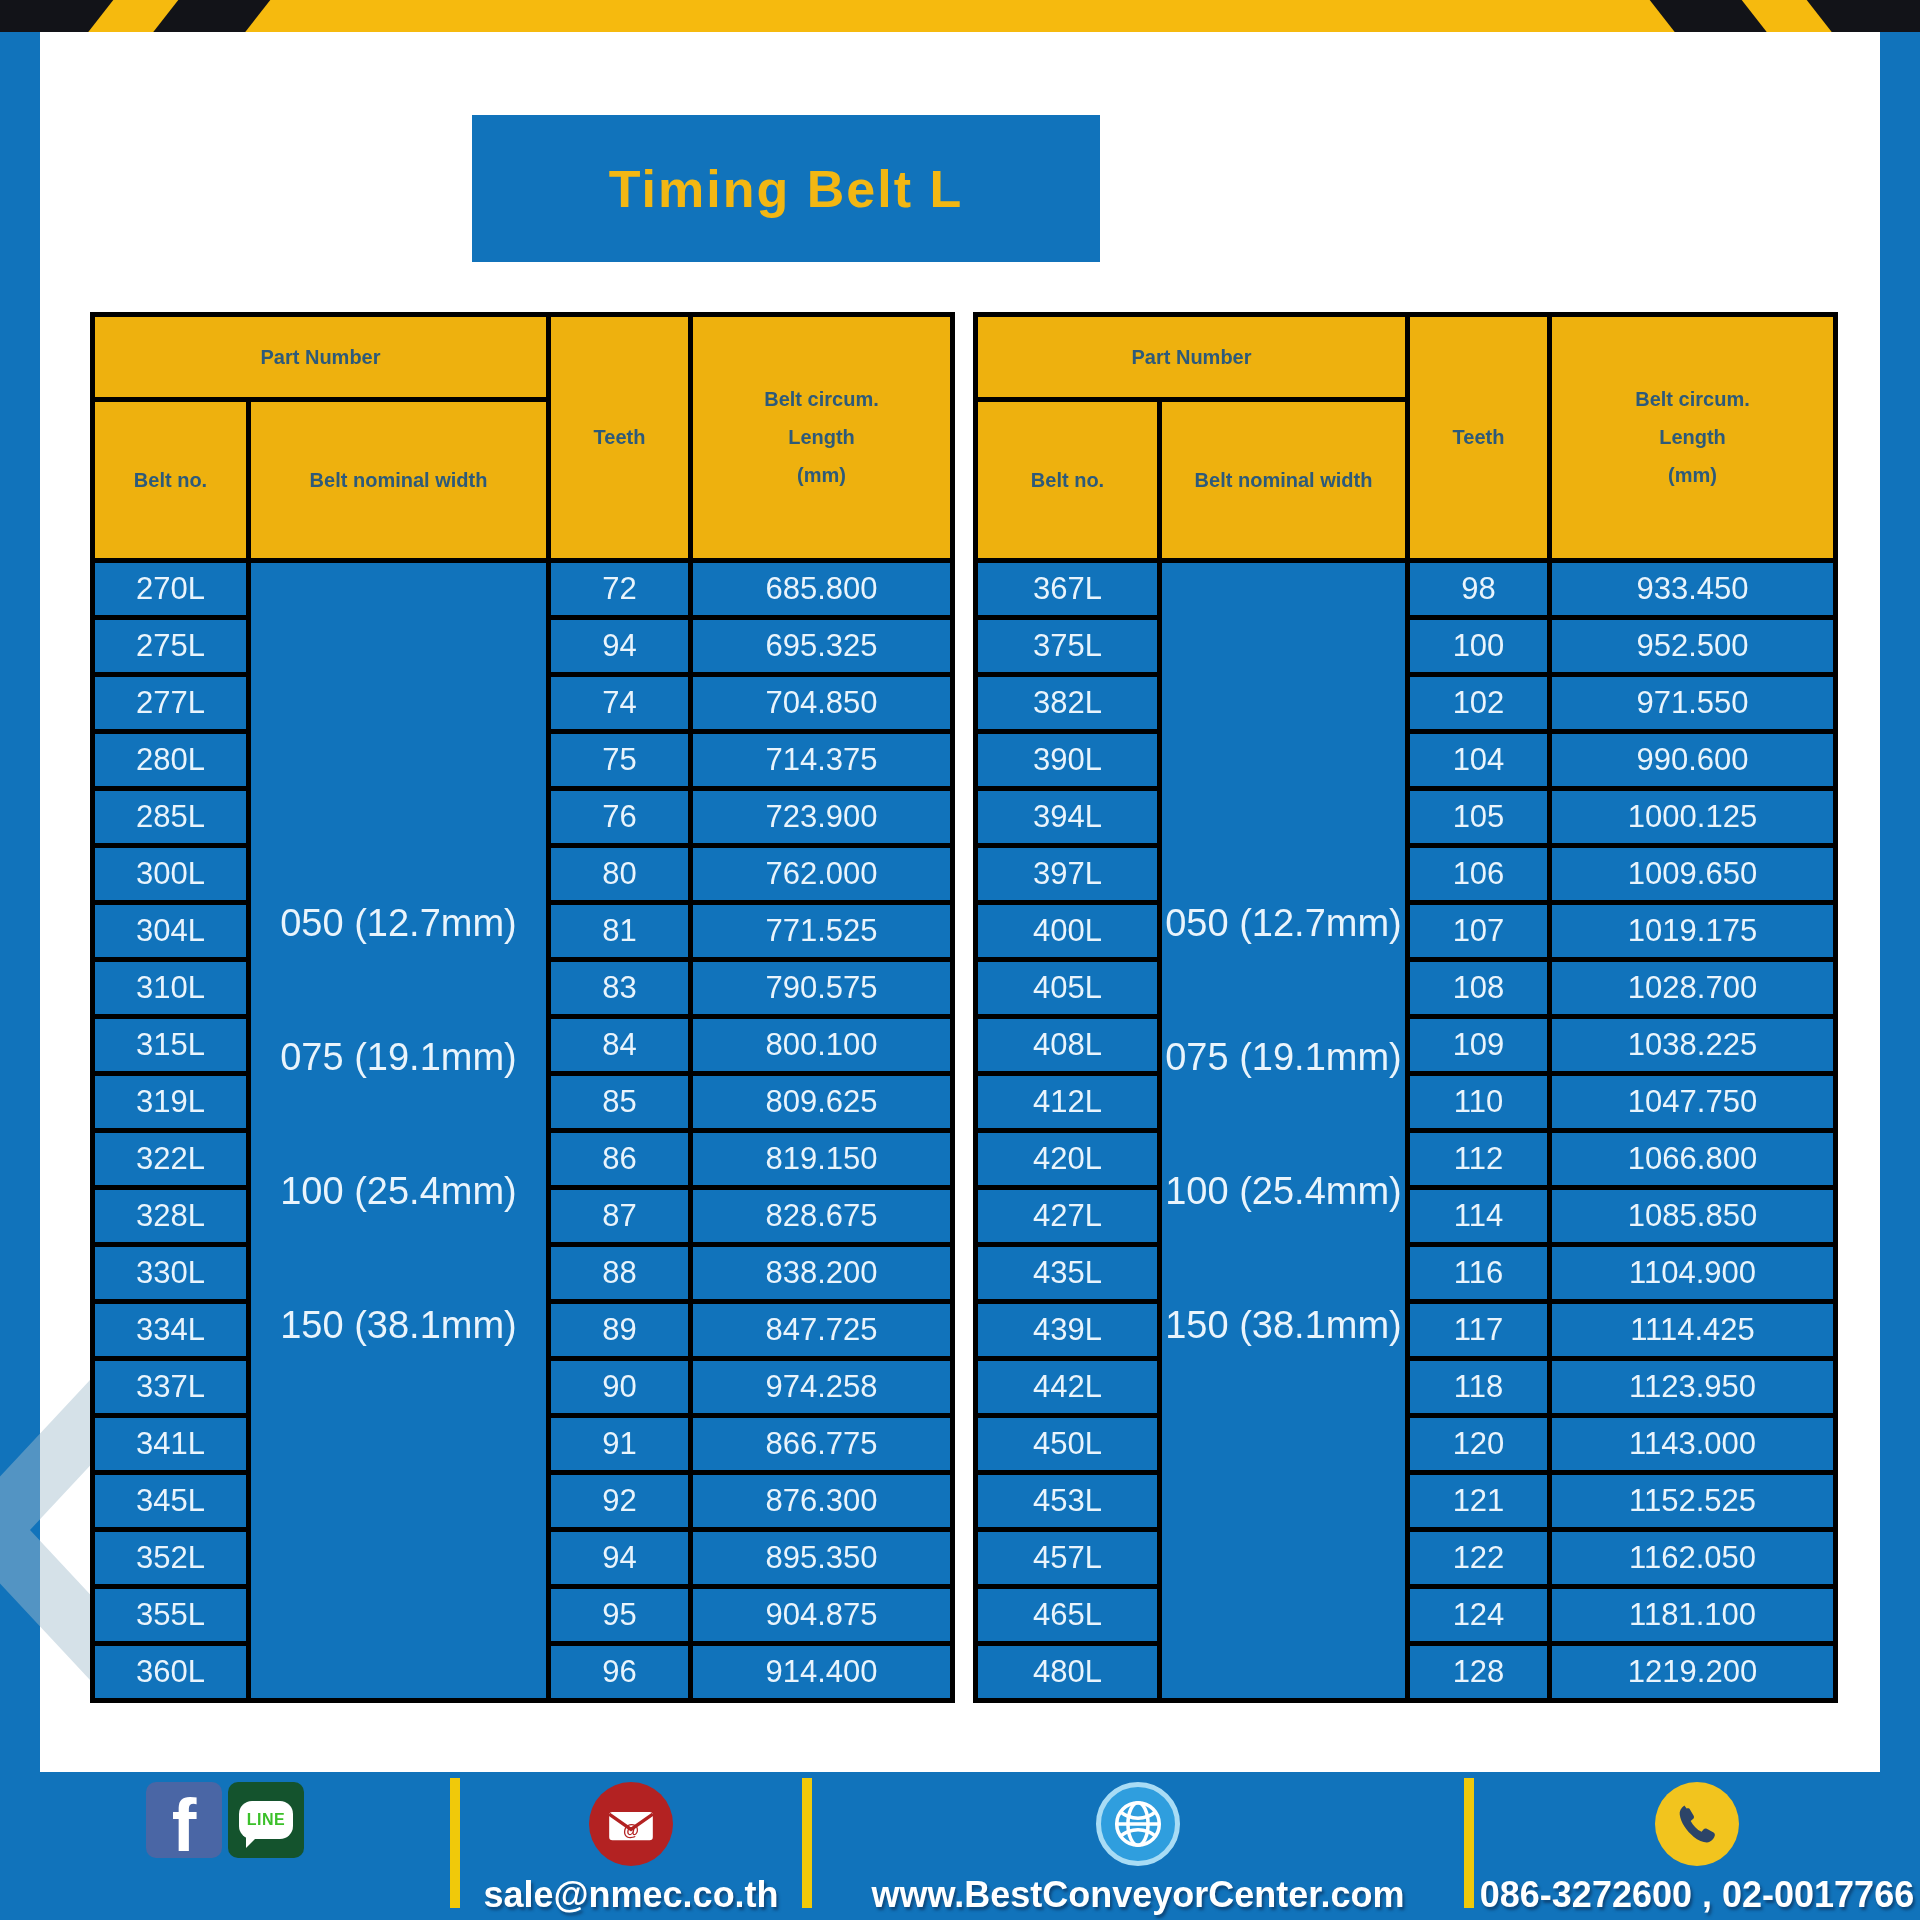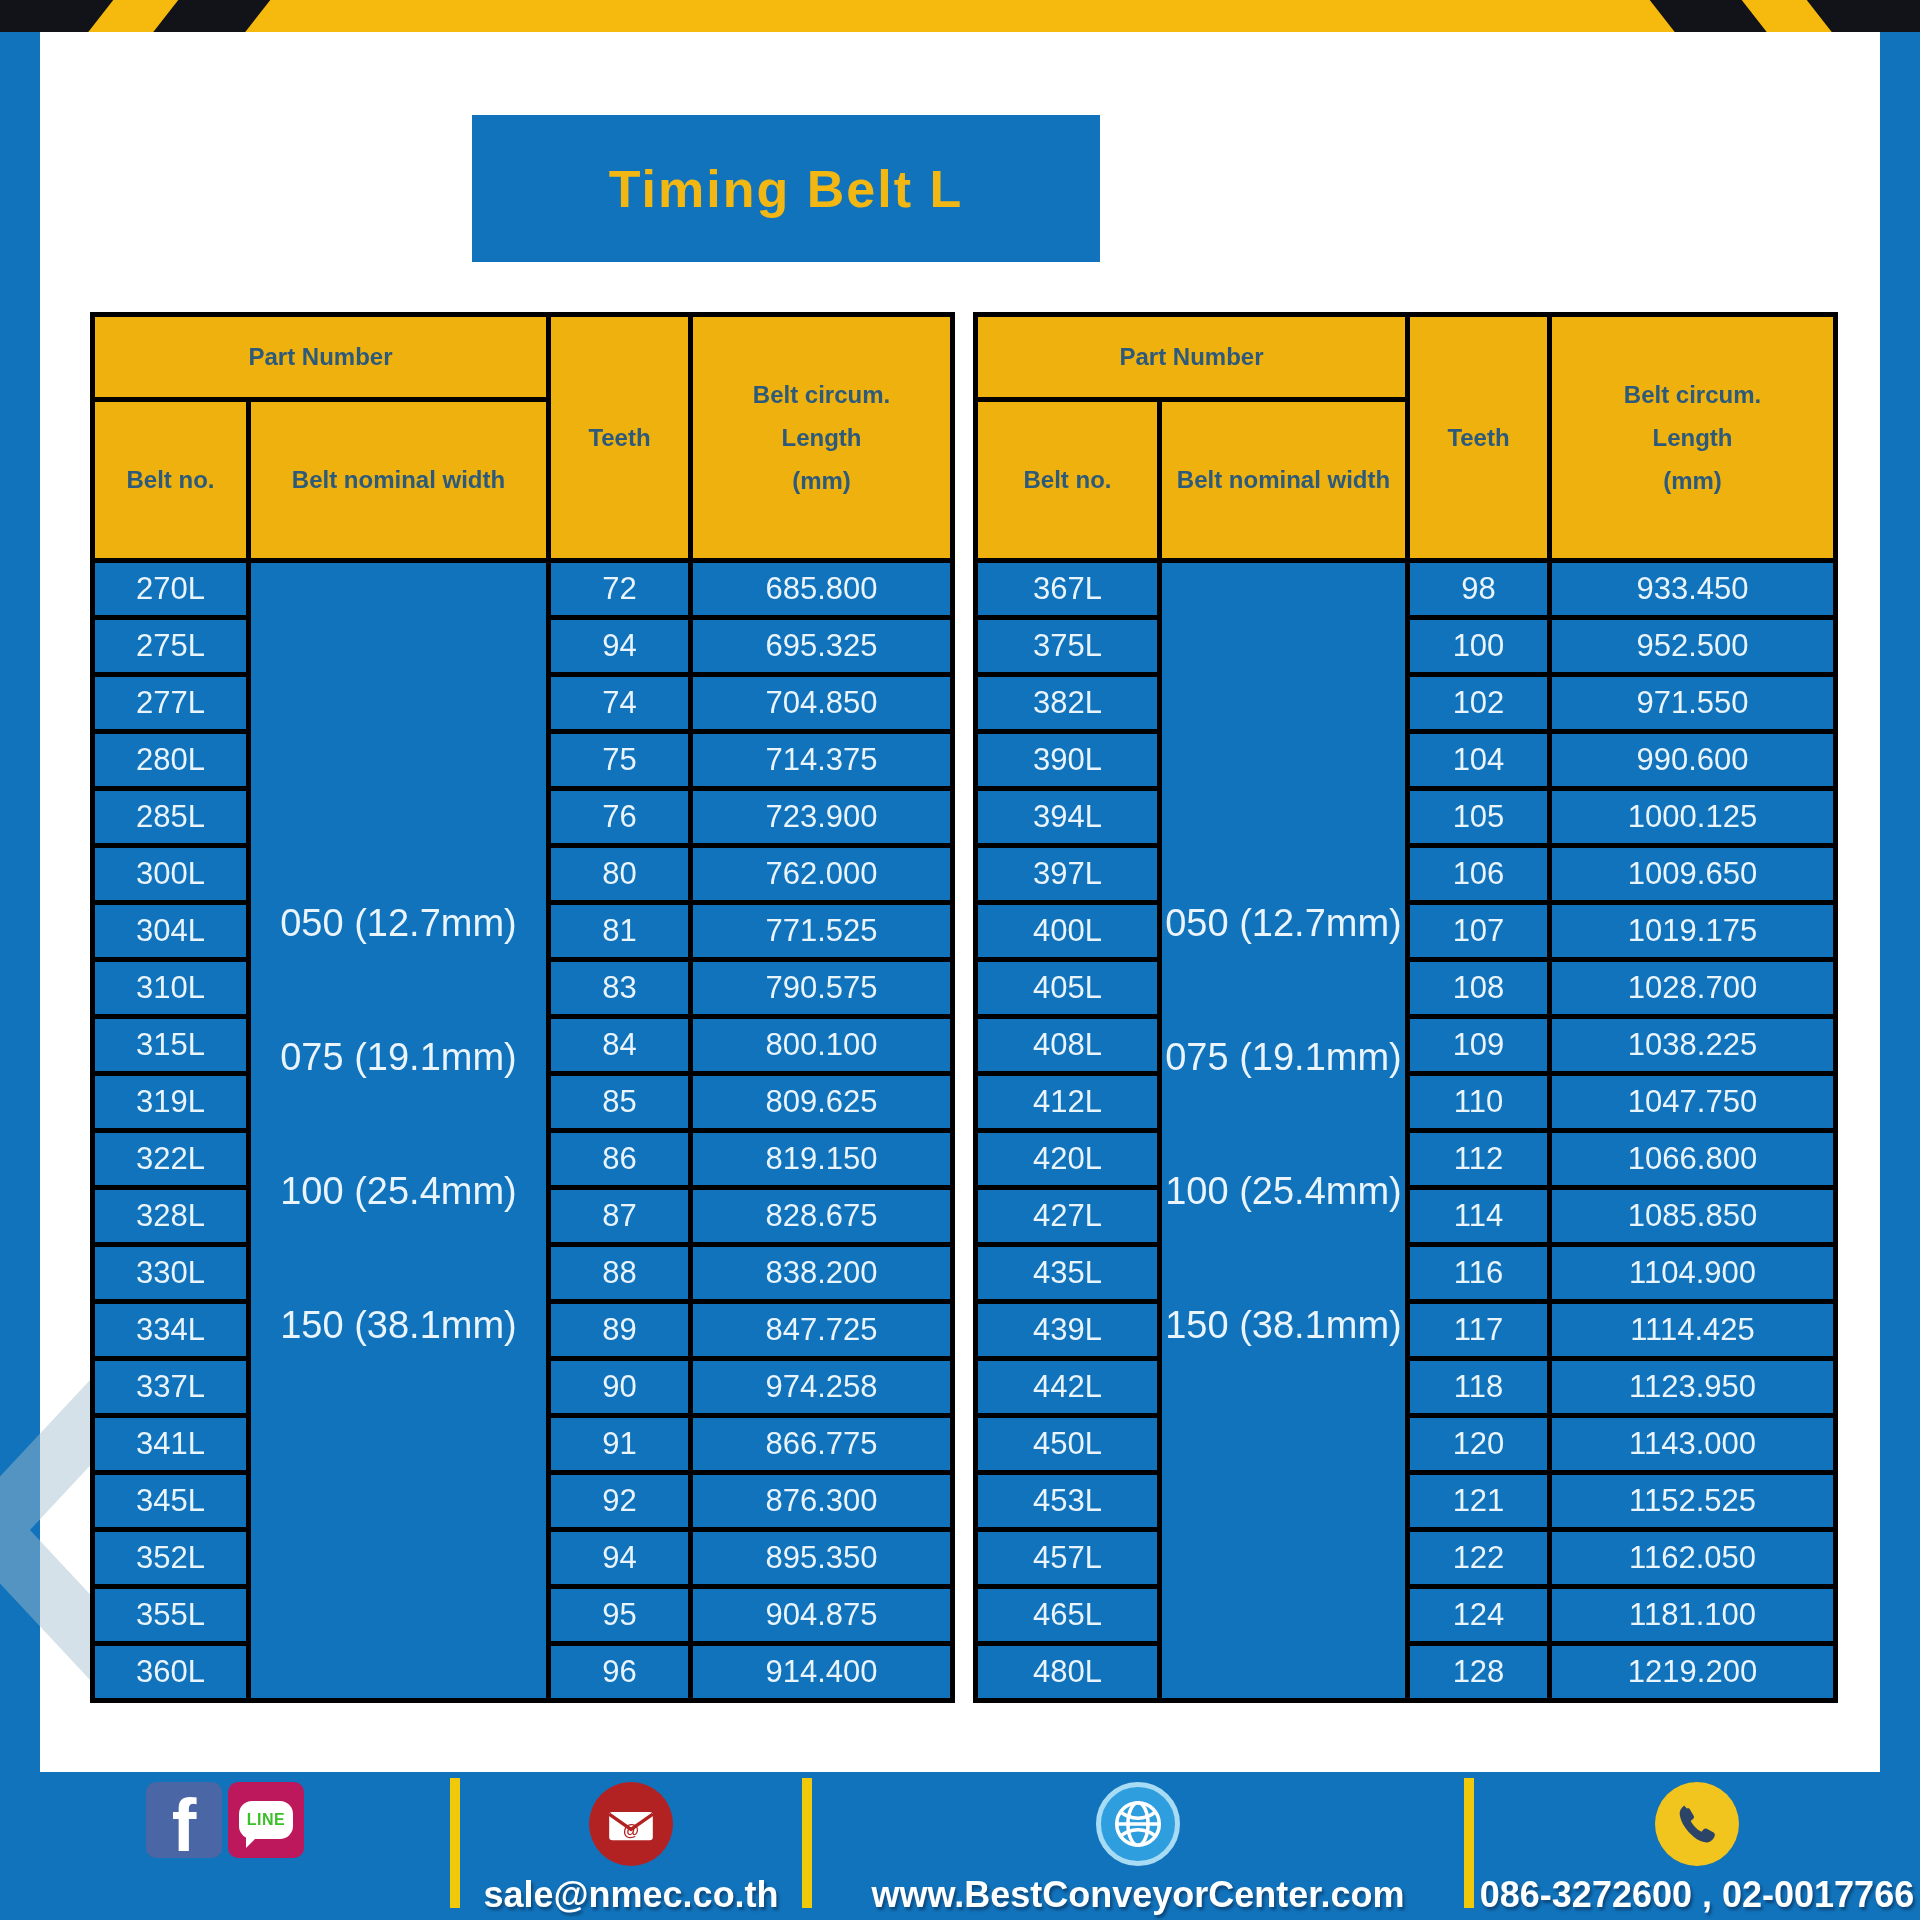--- a/index.html
+++ b/index.html
@@ -20,21 +20,21 @@
 
   
   .title-box{position:absolute;left:472px;top:115px;width:628px;height:147px;background:#1173bb;
              display:flex;align-items:center;justify-content:center;}
   .title-box span{color:#f2b713;font-size:52px;font-weight:bold;letter-spacing:2px;}
 
   
   .tables{position:absolute;left:90px;top:312px;display:flex;gap:18px;}
   table.belt{border-collapse:collapse;table-layout:fixed;}
   .belt th,.belt td{border:5px solid #000;padding:0;text-align:center;}
-  .belt th{background:#eeb10e;color:#2d5a7a;font-weight:bold;font-size:24px;}
+  .belt th{background:#eeb10e;color:#2d5a7a;font-weight:bold;font-size:20px;}
   .belt tr.r1 th{height:80px;}
   .belt tr.r2 th{height:156px;}
   .th-belt-nominal{line-height:2.3;padding:0 40px;}
   .th-circ .ln{display:block;margin:15px 0;}
   .belt td{background:#1173bb;color:#e9f4fc;font-size:31px;height:52px;}
   .width-cell{vertical-align:middle;}
   .width-inner{display:flex;flex-direction:column;align-items:center;justify-content:center;
                gap:91px;font-size:38px;color:#e9f4fc;transform:translateY(-6px);}
 
   
@@ -44,21 +44,21 @@
   .footer{position:absolute;left:0;top:1772px;width:1920px;height:148px;background:#1173bb;display:flex;}
   .fsec{display:flex;flex-direction:column;align-items:center;padding-top:10px;gap:8px;}
   .fs1{width:450px;} .fs2{width:342px;} .fs3{width:652px;} .fs4{flex:1;}
   .fdiv{width:10px;height:130px;background:#f0c90a;margin-top:6px;}
   .ftext{color:#ffffff;font-weight:bold;font-size:36px;white-space:nowrap;
          text-shadow:2px 3px 3px rgba(10,35,70,.55);}
   .icon-row{display:flex;gap:6px;align-items:flex-start;}
   .fb-tile{width:76px;height:76px;background:#4a66a5;border-radius:10px;overflow:hidden;
            display:flex;align-items:flex-end;justify-content:center;}
   .fb-tile span{color:#fff;font-size:74px;font-weight:bold;line-height:.85;}
-  .line-tile{width:76px;height:76px;background:#be185d;border-radius:10px;
+  .line-tile{width:76px;height:76px;background:#14532d;border-radius:10px;
              display:flex;align-items:center;justify-content:center;}
   .line-bubble{width:54px;height:38px;background:#fff;border-radius:13px;position:relative;
                display:flex;align-items:center;justify-content:center;}
   .line-bubble:after{content:"";position:absolute;left:7px;bottom:-9px;
                      border:7px solid transparent;border-top-color:#fff;border-left-color:#fff;}
   .line-bubble span{color:#3cc02a;font-weight:bold;font-size:16px;letter-spacing:.5px;}
   .circle-icon{width:84px;height:84px;border-radius:50%;box-sizing:border-box;
                display:flex;align-items:center;justify-content:center;}
   .mail-circle{background:#b32222;}
   .globe-circle{background:#2f9ede;border:5px solid #a8dcf5;}

